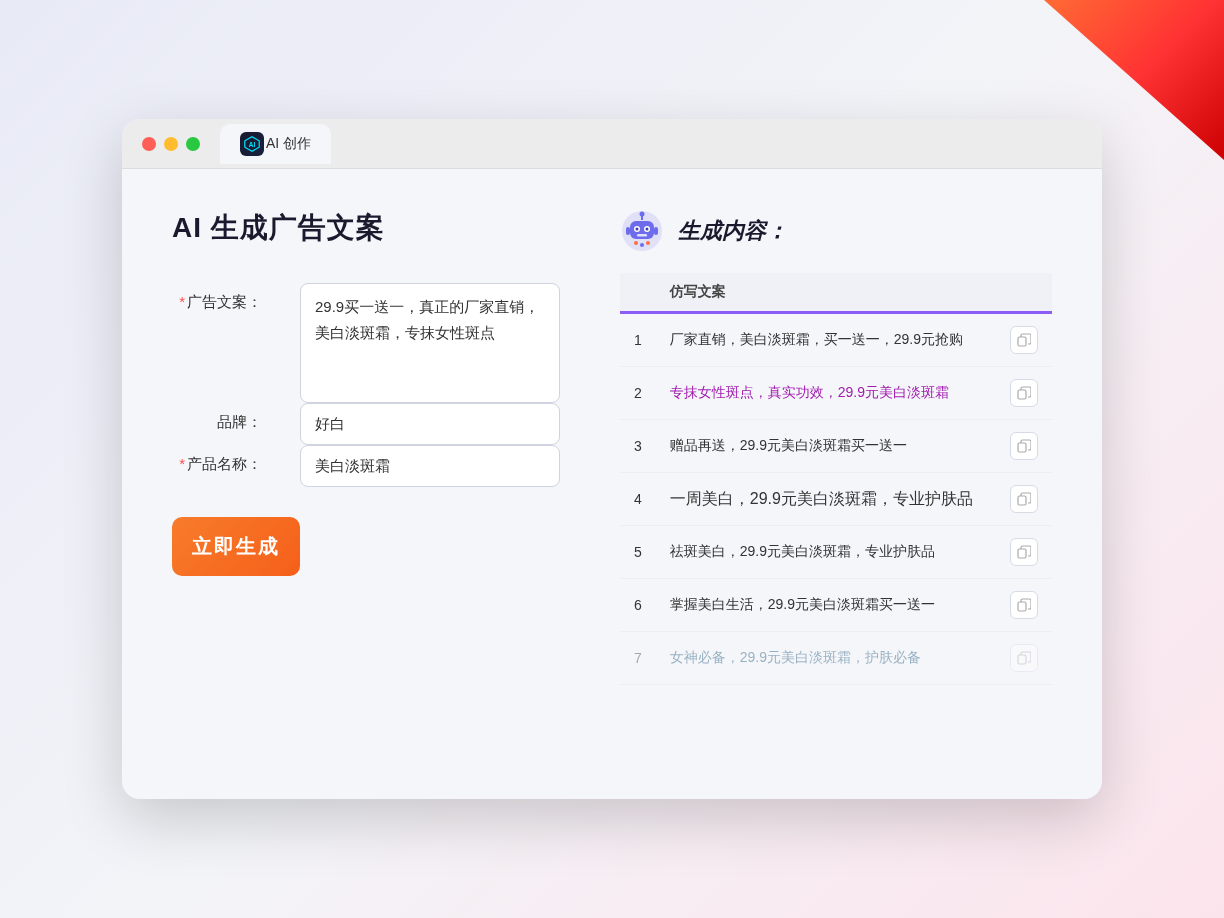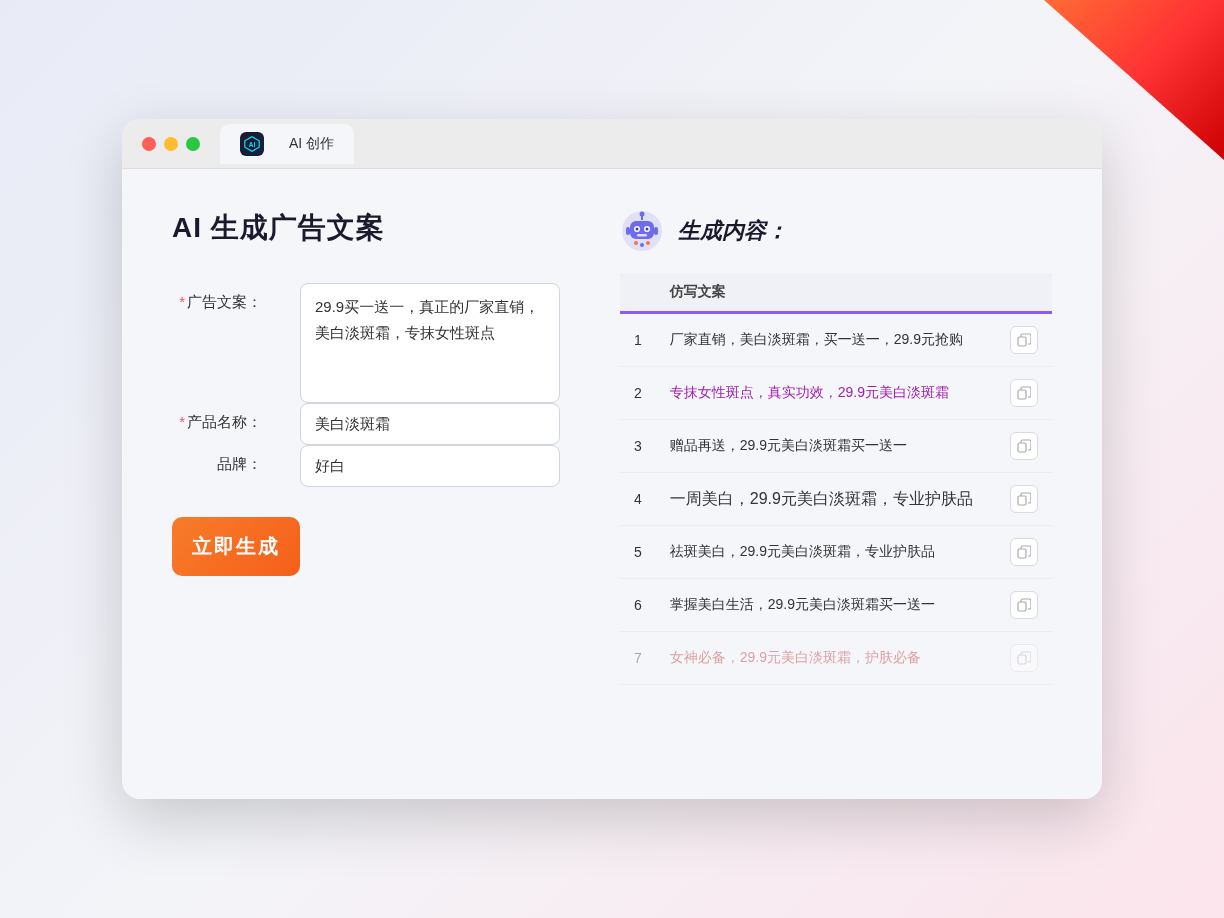--- a/index.html
+++ b/index.html
@@ -47,21 +47,21 @@
     .dot-red { background: #ff5f57; }
     .dot-yellow { background: #febc2e; }
     .dot-green { background: #28c840; }
 
     .browser-tab {
       background: #f5f6fa;
       border-radius: 10px 10px 0 0;
       padding: 8px 20px;
       display: flex;
       align-items: center;
-      gap: 25px;
+      gap: 2px;
       font-size: 14px;
       color: #333;
     }
 
     .tab-icon {
       width: 24px;
       height: 24px;
       background: linear-gradient(135deg, #1a1a2e, #16213e);
       border-radius: 6px;
       display: flex;
@@ -273,30 +273,30 @@
       
       <div class="form-group">
         <label class="form-label">
           <span class="required-star">*</span><span>广告文案：</span>
         </label>
         <textarea class="form-textarea" style="">29.9买一送一，真正的厂家直销，美白淡斑霜，专抹女性斑点</textarea>
       </div>
 
       
       <div class="form-group">
+        <label class="form-label">品牌：</label>
+        <input type="text" class="form-input" value="好白" style="">
+      </div>
+
+      
+      <div class="form-group">
         <label class="form-label">
           <span class="required-star">*</span><span>产品名称：</span>
         </label>
         <input type="text" class="form-input" value="美白淡斑霜" style="">
-      </div>
-
-      
-      <div class="form-group">
-        <label class="form-label">品牌：</label>
-        <input type="text" class="form-input" value="好白" style="">
       </div>
 
       <button class="generate-btn">立即生成</button>
     </div>
 
     <div class="right-panel">
       <div class="right-header">
         <svg class="robot-icon" viewBox="0 0 44 44" fill="none" xmlns="http://www.w3.org/2000/svg">
 
           <circle cx="22" cy="22" r="20" fill="#6c6ced" opacity="0.15"></circle>
@@ -399,21 +399,21 @@
                 <button class="copy-btn">
                   <svg width="14" height="14" viewBox="0 0 14 14" fill="none">
                     <rect x="1" y="4" width="8" height="9" rx="1.5" stroke="#aaa" stroke-width="1.2"></rect>
                     <path d="M4 4V2.5A1.5 1.5 0 0 1 5.5 1h7A1.5 1.5 0 0 1 14 2.5v7A1.5 1.5 0 0 1 12.5 11H11" stroke="#aaa" stroke-width="1.2"></path>
                   </svg>
                 </button>
               </td>
             </tr>
             <tr style="opacity: 0.4;">
               <td class="row-num">7</td>
-              <td style="font-size: 14px; color: #b91c1c;">女神必备，29.9元美白淡斑霜，护肤必备</td>
+              <td style="font-size: 14px; color: #0c4a6e;">女神必备，29.9元美白淡斑霜，护肤必备</td>
               <td class="td-copy">
                 <button class="copy-btn">
                   <svg width="14" height="14" viewBox="0 0 14 14" fill="none">
                     <rect x="1" y="4" width="8" height="9" rx="1.5" stroke="#aaa" stroke-width="1.2"></rect>
                     <path d="M4 4V2.5A1.5 1.5 0 0 1 5.5 1h7A1.5 1.5 0 0 1 14 2.5v7A1.5 1.5 0 0 1 12.5 11H11" stroke="#aaa" stroke-width="1.2"></path>
                   </svg>
                 </button>
               </td>
             </tr>
           </tbody>

